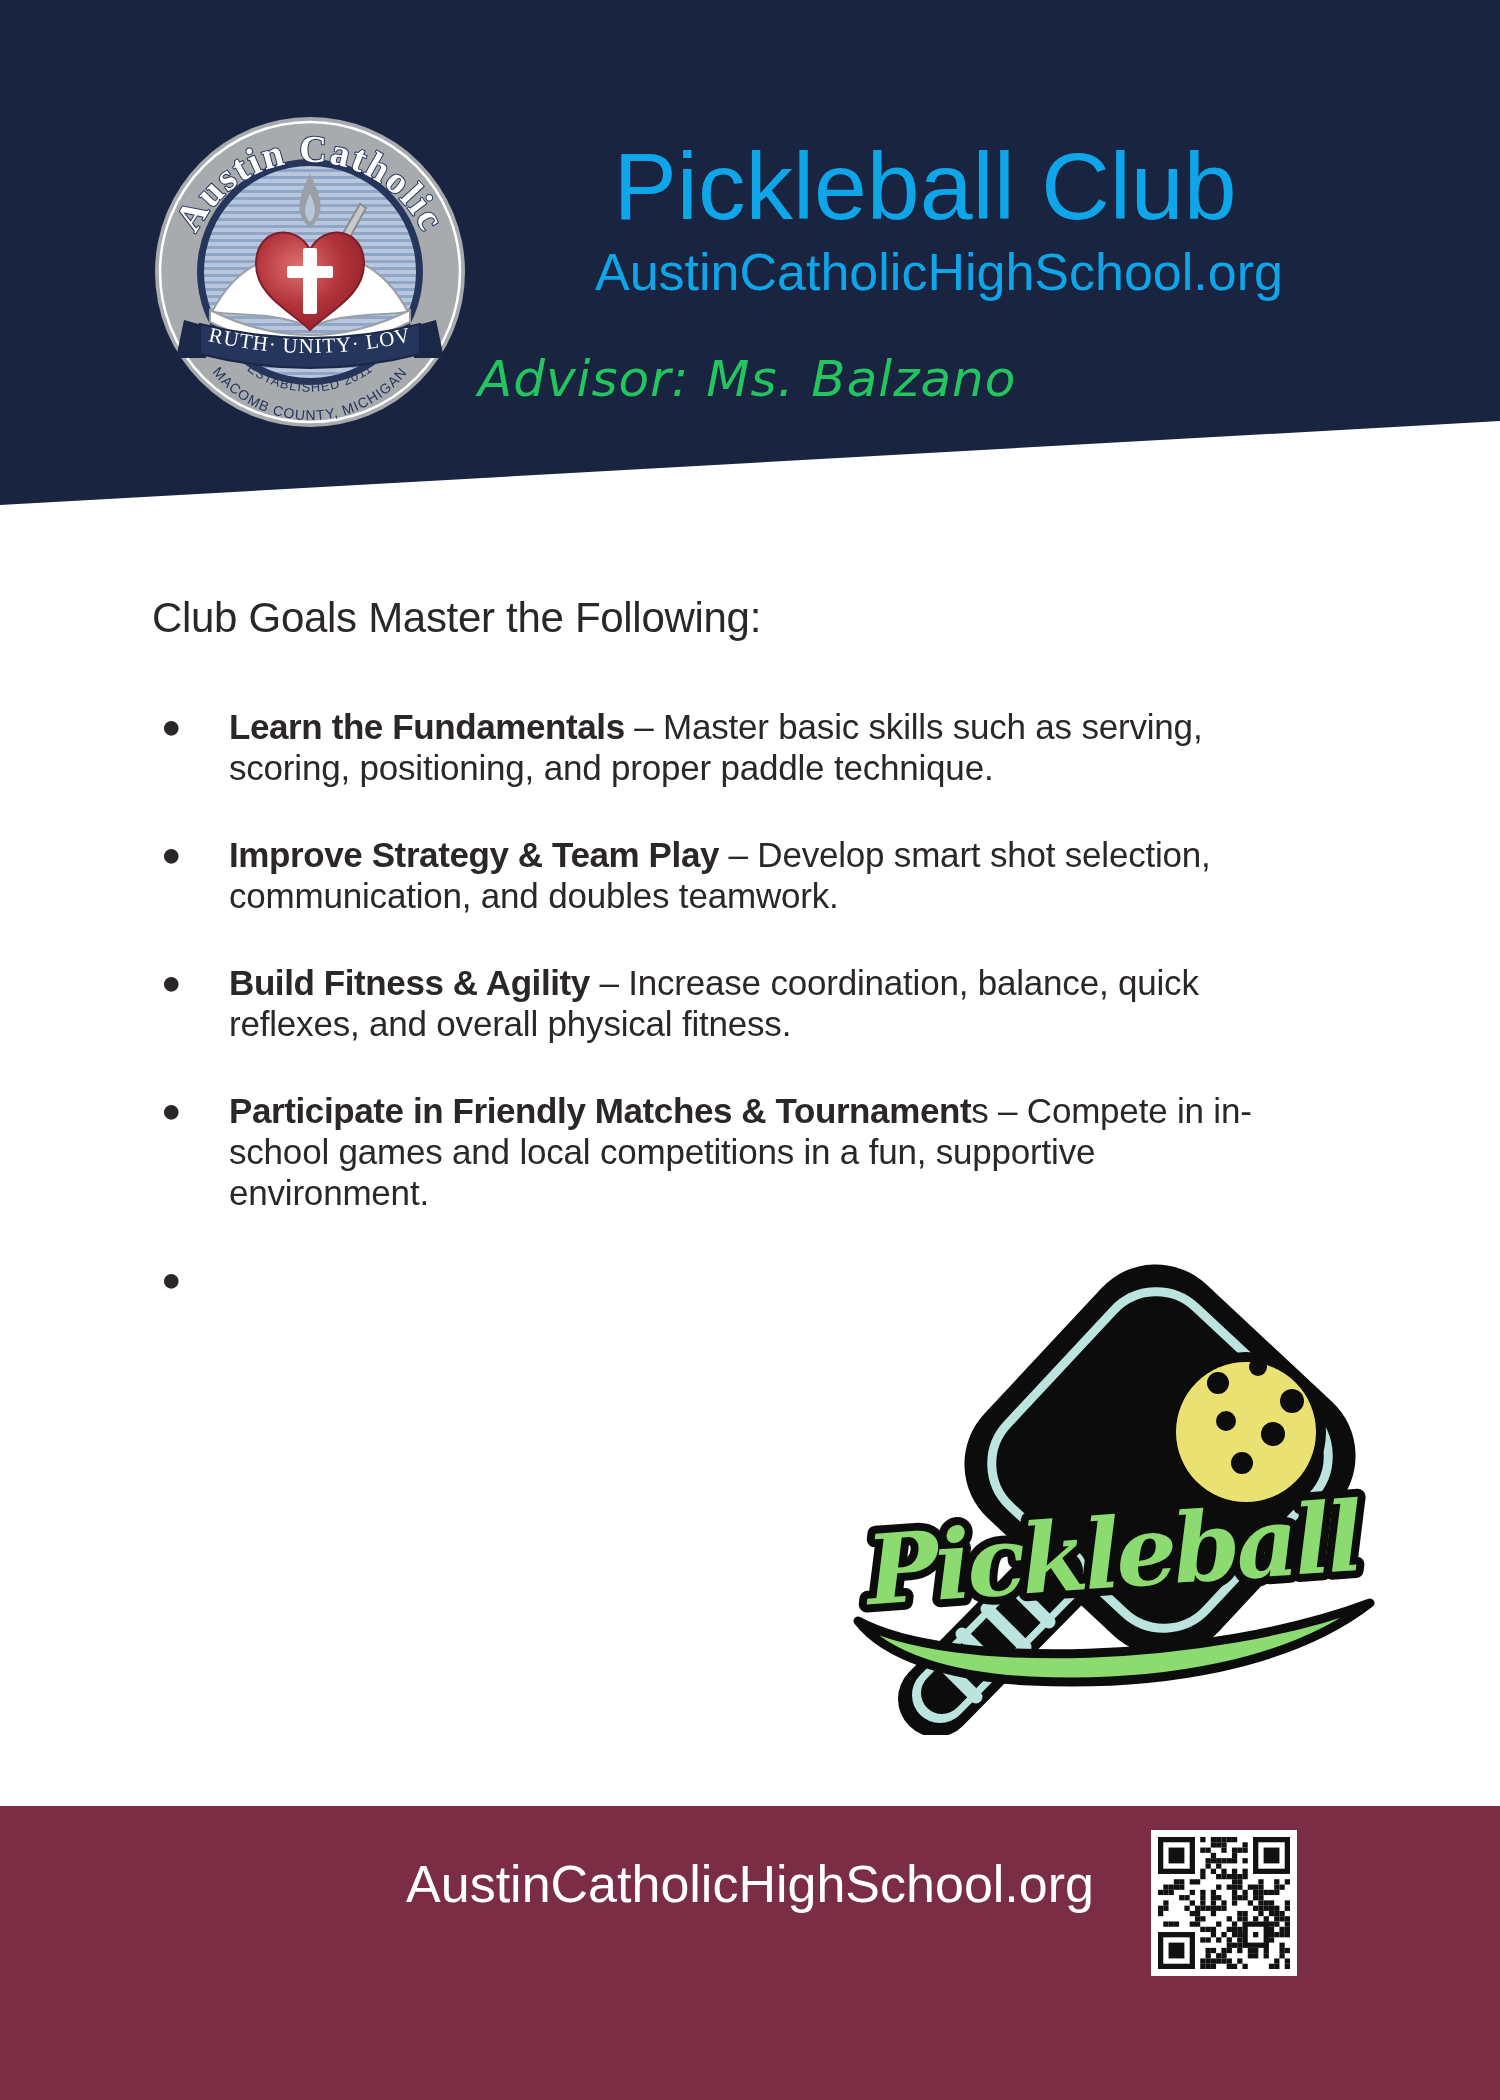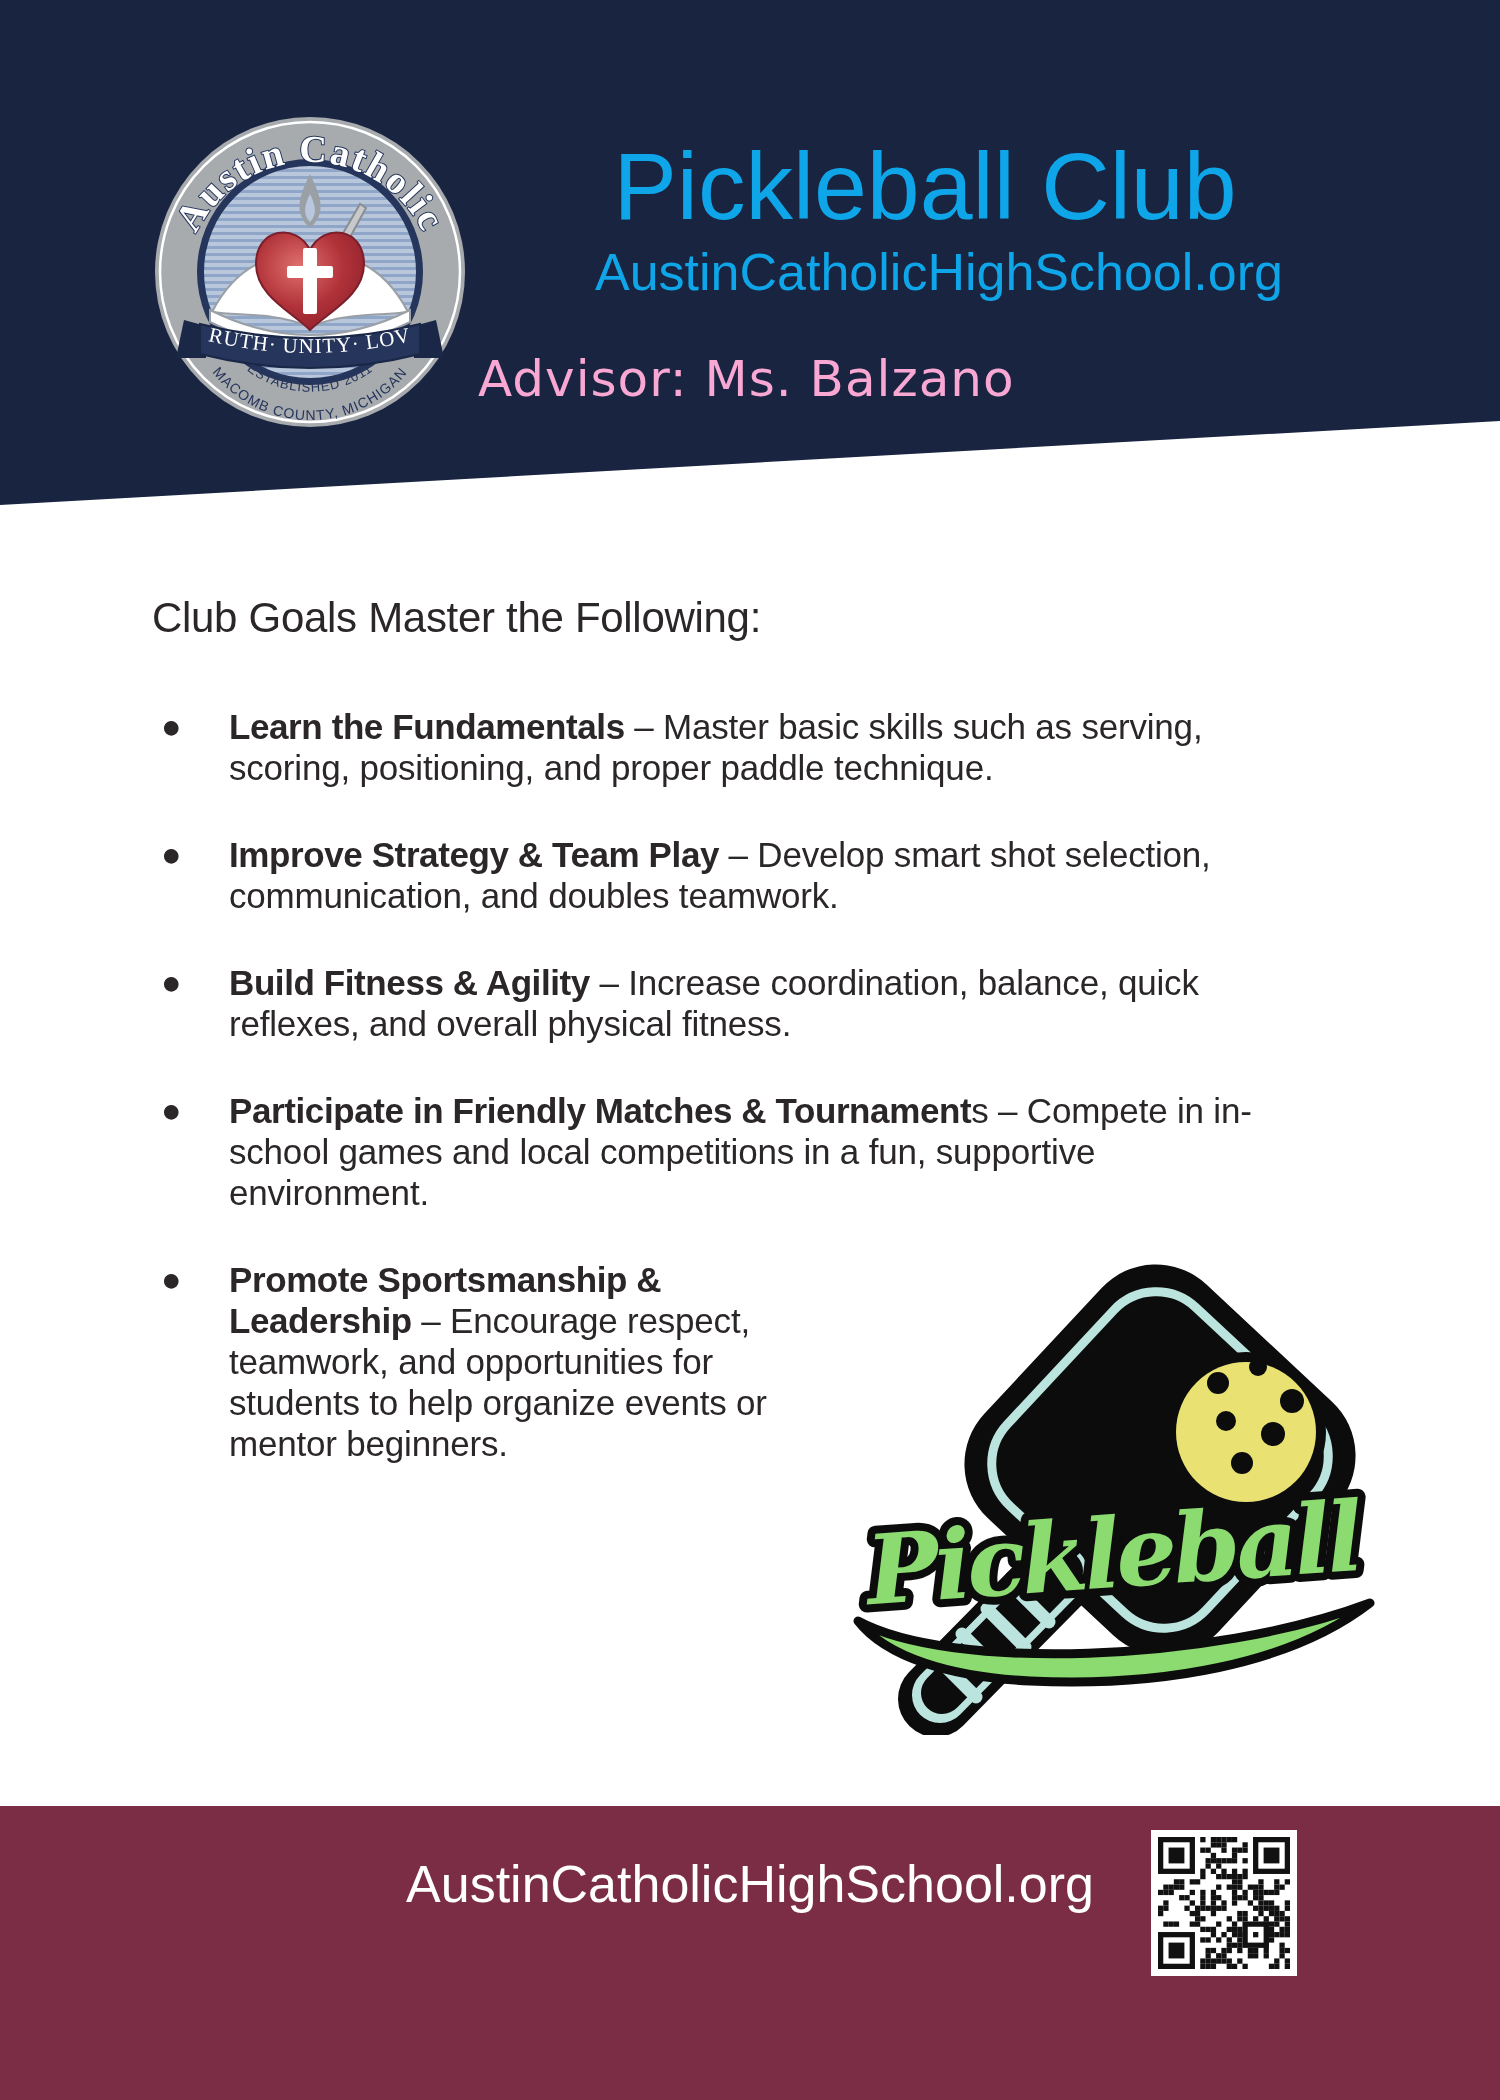--- a/index.html
+++ b/index.html
@@ -5,22 +5,22 @@
   html,body{margin:0;padding:0;background:#e8e8e8;}
   .page{position:relative;width:1500px;height:2100px;background:#ffffff;overflow:hidden;
         font-family:"Liberation Sans",sans-serif;margin:0 auto;}
   
   .header{position:absolute;left:0;top:0;width:1500px;height:510px;background:#192440;
           clip-path:polygon(0 0,1500px 0,1500px 421px,0 505px);}
   .seal{position:absolute;left:154px;top:116px;width:312px;height:312px;}
   .header-text{position:absolute;left:595px;top:136px;width:660px;text-align:center;color:#0ea5e9;}
   .title{font-size:95px;line-height:100px;font-weight:400;letter-spacing:0;}
   .subtitle{font-size:52px;line-height:58px;margin-top:7px;font-weight:400;}
-  .advisor{position:absolute;left:478px;top:350px;color:#f9a8d4;font-size:50px;
-           font-family:"DejaVu Sans",sans-serif;letter-spacing:1px;}
+  .advisor{position:absolute;left:478px;top:350px;color:#22c55e;font-size:50px;
+           font-style:italic;font-family:"DejaVu Sans",sans-serif;letter-spacing:1px;}
   
   .goals-heading{position:absolute;left:152px;top:594px;font-size:42px;color:#2b2728;letter-spacing:-0.3px;}
   .goals-list{position:absolute;left:161px;top:706px;width:1120px;}
   .bullet{display:flex;margin-bottom:46px;color:#2b2728;font-size:35px;line-height:41px;letter-spacing:-0.2px;}
   .bullet .dot{flex:0 0 68px;font-size:34px;font-weight:700;}
   .bullet .btext{max-width:1045px;}
   .bullet.narrow .btext{max-width:592px;}
   .bullet b{font-weight:700;letter-spacing:-0.4px;}
   
   .pb-logo{position:absolute;left:830px;top:1235px;width:570px;height:500px;}
@@ -117,21 +117,20 @@
       <div class="bullet">
         <span class="dot">●</span>
         <div class="btext"><b>Build Fitness &amp; Agility</b><span> – Increase coordination, balance, quick reflexes, and overall physical fitness.</span></div>
       </div>
       <div class="bullet">
         <span class="dot">●</span>
         <div class="btext"><b>Participate in Friendly Matches &amp; Tournament</b><span>s – Compete in in-school games and local competitions in a fun, supportive environment.</span></div>
       </div>
       <div class="bullet narrow">
         <span class="dot">●</span>
-        <div class="btext"><b>Promote Sportsmanship &amp; Leadership</b><span> – Encourage respect, teamwork, and opportunities for students to help organize events or mentor beginners.</span></div>
       </div>
     </div>
 
   <svg class="pb-logo" viewBox="0 0 570 500">
 
     <g transform="translate(330,225) rotate(43)">
       <rect x="-160" y="-160" width="320" height="320" rx="74" fill="#0c0c0c"></rect>
       <rect x="-136" y="-136" width="272" height="272" rx="58" fill="none" stroke="#bce4df" stroke-width="9"></rect>
     </g>
 

